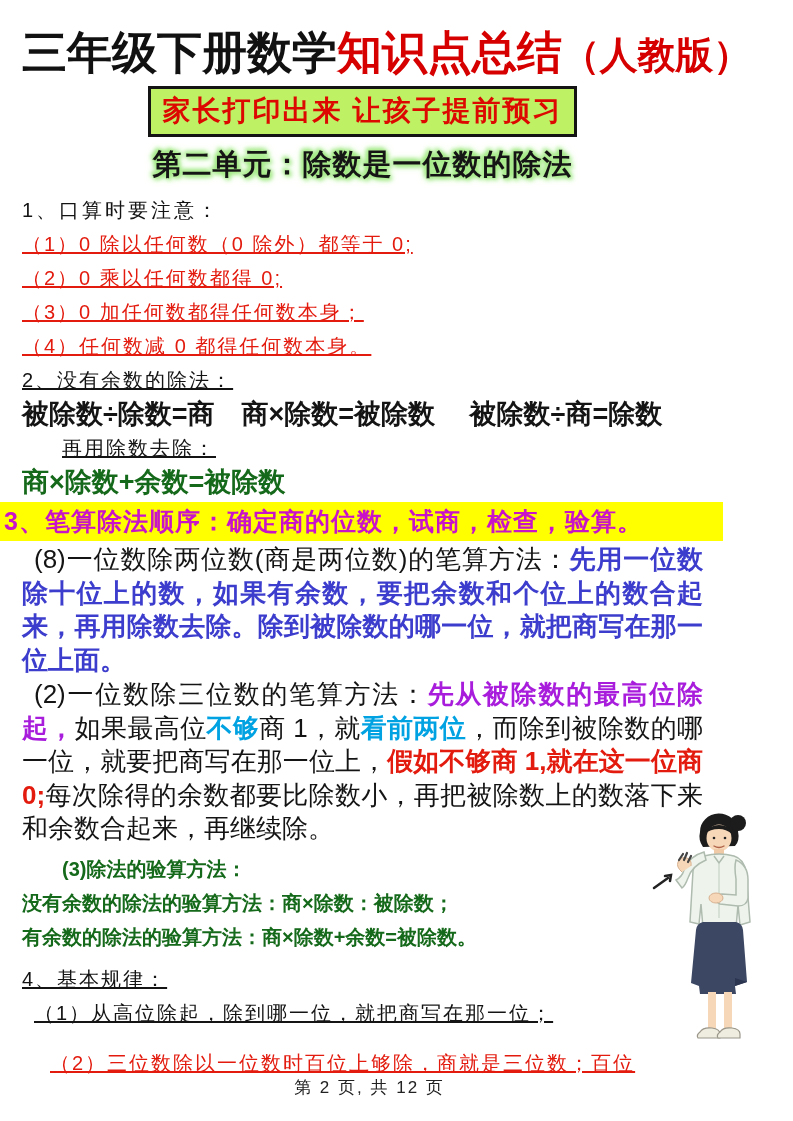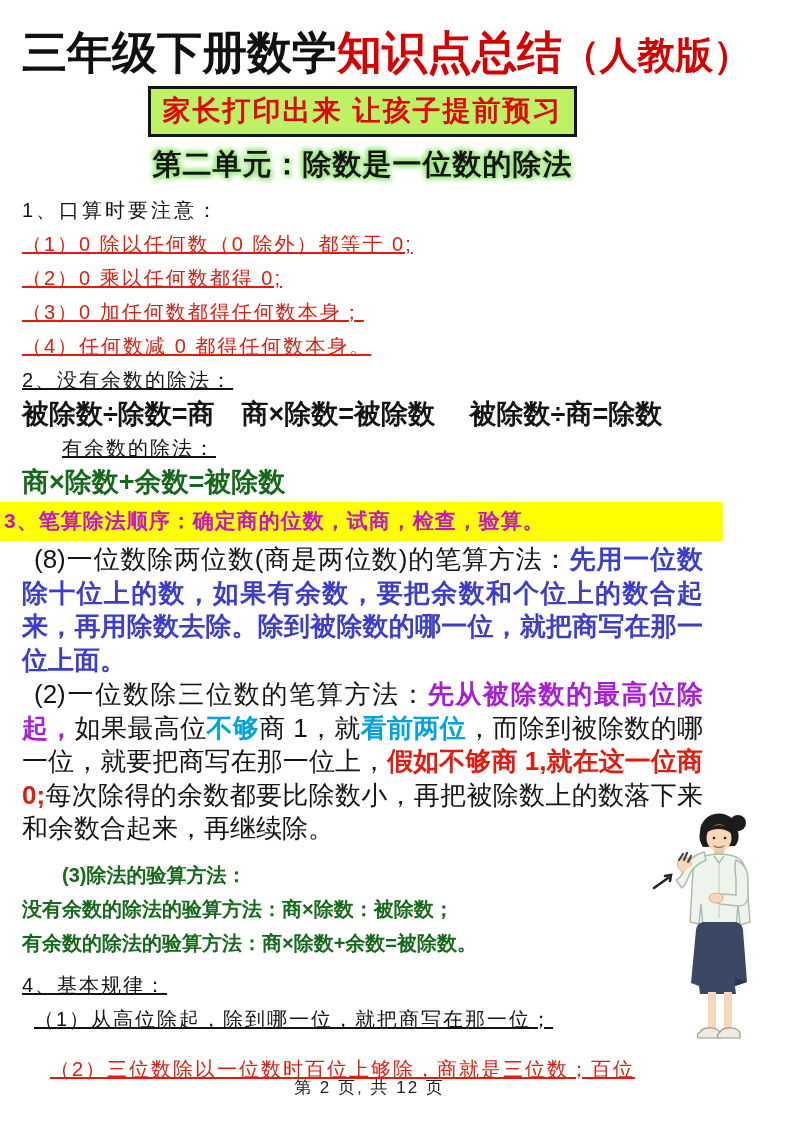--- a/index.html
+++ b/index.html
@@ -43,32 +43,32 @@
   .ls2{letter-spacing:2px;text-decoration:underline;}
   .indent1{padding-left:40px;}
   .indent2{padding-left:12px;}
 
   .formula{font-size:27px;font-weight:bold;white-space:nowrap;}
 
   .hl-band{
     margin:3px -20px 2px -22px;
     padding:2px 0 3px 4px;
     background:#ffff00;
-    font-size:21px;font-weight:bold;color:#c913c9;line-height:34px;
+    font-size:25px;font-weight:bold;color:#c913c9;line-height:34px;
     letter-spacing:1px;white-space:nowrap;
   }
 
   .para{margin:1px 0 1px 0;font-size:26px;line-height:33.5px;text-align:justify;text-indent:12px;}
   .seg-black{color:#141414;}
   .seg-blue{color:#3c3ccd;font-weight:bold;}
   .seg-purple{color:#a81ddb;font-weight:bold;}
   .seg-cyan{color:#00a2e2;font-weight:bold;}
   .seg-red{color:#e31b0e;font-weight:bold;}
 
-  .check-heading{margin-top:12px;}
+  .check-heading{margin-top:6px;}
   .s4-heading{margin-top:8px;}
   .s4-item2{margin-top:16px;padding-left:28px;color:#e31b0e;}
 
   .footer{
     position:absolute;left:16px;right:0;top:1076px;text-align:center;
     font-size:17px;color:#222222;letter-spacing:2px;
   }
 
   
   .teacher{position:absolute;left:648px;top:810px;width:142px;height:250px;}
@@ -88,21 +88,21 @@
     <h2 class="unit-heading">第二单元：除数是一位数的除法</h2>
 
     <p class="line black ls">1、口算时要注意：</p>
     <p class="line red ls2">（1）0 除以任何数（0 除外）都等于 0;</p>
     <p class="line red ls2">（2）0 乘以任何数都得 0;</p>
     <p class="line red ls2">（3）0 加任何数都得任何数本身；</p>
     <p class="line red ls2">（4）任何数减 0 都得任何数本身。</p>
 
     <p class="line black ls2">2、没有余数的除法：</p>
     <p class="line black formula">被除数÷除数=商　商×除数=被除数　 被除数÷商=除数</p>
-    <p class="line black ls2 indent1">有余数的除法：</p>
+    <p class="line black ls2 indent1">再用除数去除：</p>
     <p class="line green formula">商×除数+余数=被除数</p>
 
     <div class="hl-band">3、笔算除法顺序：确定商的位数，试商，检查，验算。</div>
 
     <p class="para"><span class="seg-black">(8)一位数除两位数(商是两位数)的笔算方法：</span><span class="seg-blue">先用一位数除十位上的数，如果有余数，要把余数和个位上的数合起来，再用除数去除。除到被除数的哪一位，就把商写在那一位上面。</span></p>
 
     <p class="para"><span class="seg-black">(2)一位数除三位数的笔算方法：</span><span class="seg-purple">先从被除数的最高位除起，</span><span class="seg-black">如果最高位</span><span class="seg-cyan">不够</span><span class="seg-black">商 1，就</span><span class="seg-cyan">看前两位</span><span class="seg-black">，而除到被除数的哪一位，就要把商写在那一位上，</span><span class="seg-red">假如不够商 1,就在这一位商 0;</span><span class="seg-black">每次除得的余数都要比除数小，再把被除数上的数落下来和余数合起来，再继续除。</span></p>
 
     <p class="line green check-heading indent1">(3)除法的验算方法：</p>
     <p class="line green">没有余数的除法的验算方法：商×除数：被除数；</p>

